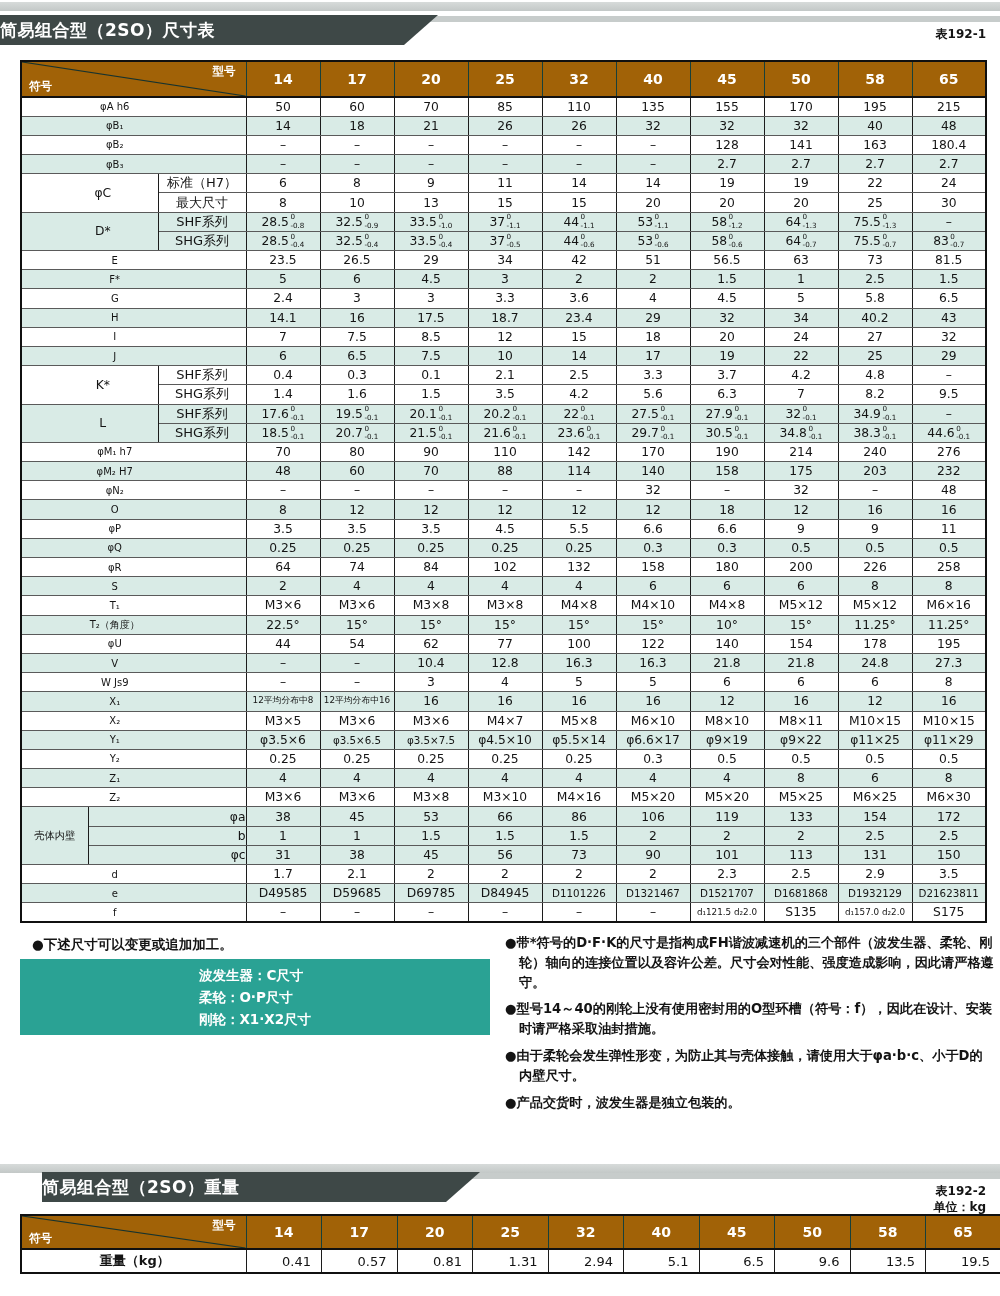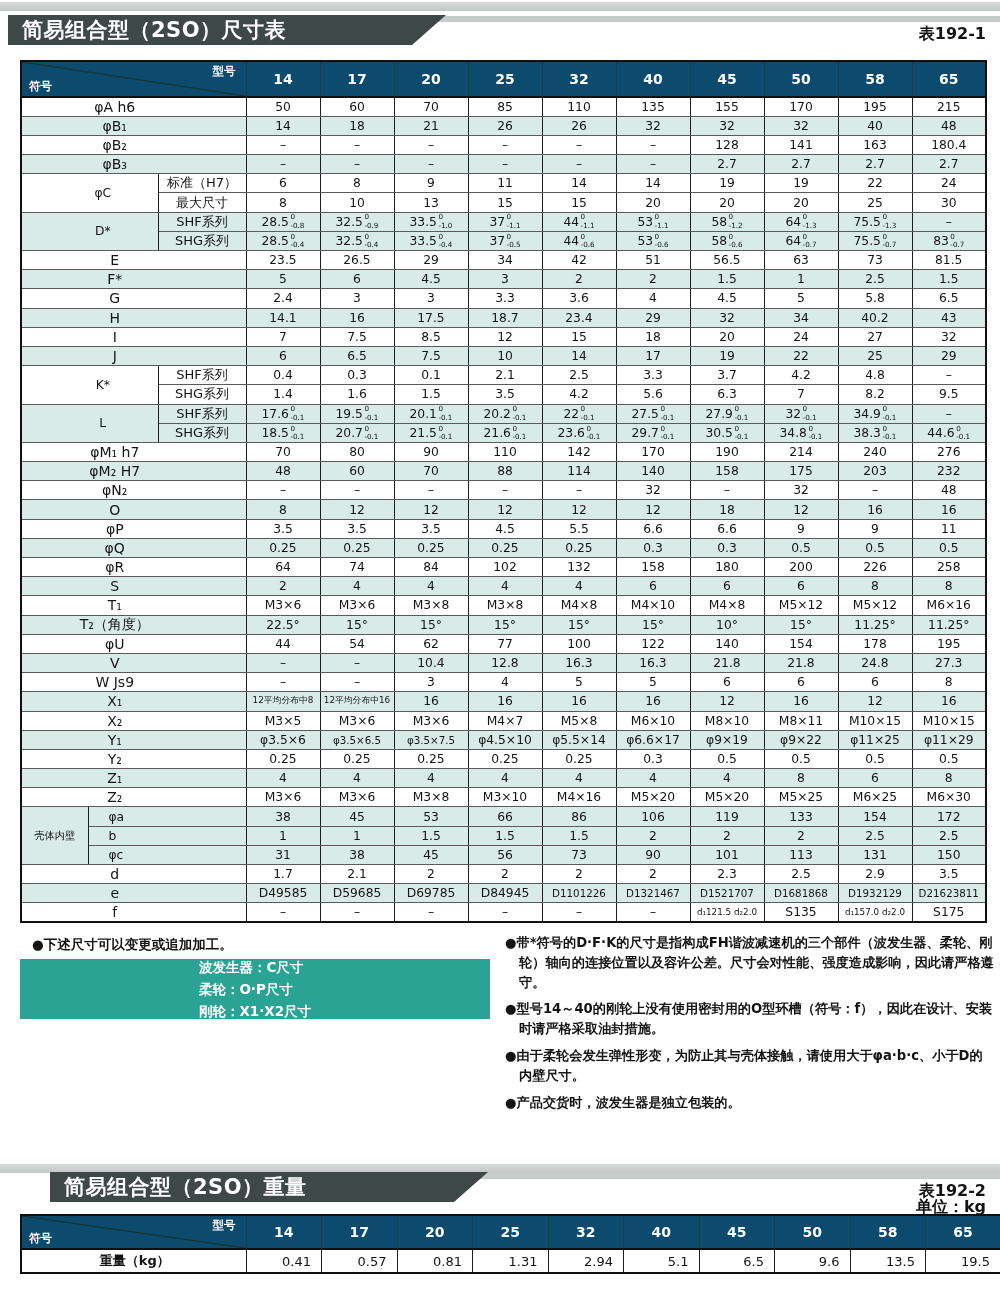--- a/index.html
+++ b/index.html
@@ -1,53 +1,53 @@
 <!DOCTYPE html>
 <html><head>
 <meta charset="utf-8">
 <style>
   html,body{margin:0;padding:0;background:#ffffff;}
   .page{position:relative;width:1000px;height:1296px;background:#ffffff;overflow:hidden;
         font-family:"DejaVu Sans","Liberation Sans",sans-serif;color:#141414;}
   
   .top-strip{position:absolute;left:0;right:0;height:9px;background:linear-gradient(#d7dbda,#c3c8c7);}
-  .title-bar{position:absolute;left:8px;width:438px;height:30px;background:#3e4847;color:#fff;
-             font-size:21px;font-weight:bold;line-height:30px;padding-left:14px;box-sizing:border-box;
+  .title-bar{position:absolute;left:0;width:438px;height:30px;background:#3e4847;color:#fff;
+             font-size:17px;font-weight:bold;line-height:30px;box-sizing:border-box;
              clip-path:polygon(0 0,100% 0,calc(100% - 34px) 100%,0 100%);letter-spacing:0.5px;}
   .title-tail{position:absolute;left:414px;right:0;height:6px;background:#c7cccb;}
-  .meta{position:absolute;right:14px;font-size:16px;font-weight:bold;text-align:right;line-height:14px;}
+  .meta{position:absolute;right:14px;font-size:12px;font-weight:bold;text-align:right;line-height:14px;}
   
   table{border-collapse:collapse;table-layout:fixed;}
   .t-dim{width:965px;border:2px solid #101010;}
   .t-wt{width:982px;border:2px solid #101010;}
   th,td{padding:0;overflow:hidden;white-space:nowrap;}
   td{border-top:1px solid #5a5a5a;border-bottom:1px solid #5a5a5a;
      border-left:1.6px solid #1c1c1c;border-right:1.6px solid #1c1c1c;}
-  thead th{background:#0c4a6e;color:#ffffff;border:1.2px solid #17403b;border-bottom:2.5px solid #101010;
+  thead th{background:#a16207;color:#ffffff;border:1.2px solid #17403b;border-bottom:2.5px solid #101010;
            font-size:14px;font-weight:bold;text-align:center;}
   .t-dim thead tr{height:36px;}
   .t-dim tbody tr{height:19.2px;}
   tr.shade td{background:#d9ebe6;}
   .diag{position:relative;}
   .diag .model{position:absolute;top:2px;right:10px;font-size:11.5px;}
   .diag .symbol{position:absolute;bottom:2px;left:7px;font-size:11.5px;}
   .diag svg{position:absolute;inset:0;width:100%;height:100%;}
-  .lbl{text-align:center;padding-right:38px;font-size:14px;}
+  .lbl{text-align:center;padding-right:38px;font-size:10px;}
   .grp{text-align:center;padding-left:26px;font-size:12.3px;}
   .grpn{text-align:center;font-size:10.3px;}
   .sub{text-align:center;font-size:13px;}
-  .subn{text-align:left;padding-left:20px;font-size:12.3px;}
+  .subn{text-align:right;padding-left:20px;font-size:12.3px;}
   .val{text-align:center;font-size:12.3px;}
   .val.sm{font-size:10.3px;}
   .val.xs{font-size:8.8px;margin-top:38px;}
   .tv{display:inline-flex;align-items:center;justify-content:center;}
   .tst{display:inline-flex;flex-direction:column;font-size:7.2px;line-height:1.15;margin-left:1.5px;text-align:left;}
   
   .note-left{position:absolute;left:32px;top:936px;width:470px;font-size:13.5px;font-weight:bold;}
-  .teal-box{position:absolute;left:20px;top:959px;width:470px;height:60px;background:#2aa294;
+  .teal-box{position:absolute;left:20px;top:959px;width:470px;height:76px;background:#2aa294;
             display:flex;align-items:center;justify-content:center;}
   .teal-box .lines{color:#fff;font-size:13.5px;font-weight:bold;line-height:1.65;text-align:left;}
   .notes-right{position:absolute;left:505px;top:933px;width:490px;font-size:13.2px;font-weight:bold;line-height:1.5;}
   .notes-right .note{text-indent:-14px;padding-left:14px;margin-bottom:7px;}
   
   .t-wt thead tr{height:34px;}
   .t-wt tbody tr{height:24px;}
   .t-wt .lbl{font-weight:bold;font-size:13px;padding-left:40px;}
   .wval{text-align:right;padding-right:10px;font-size:13px;}
 </style>

